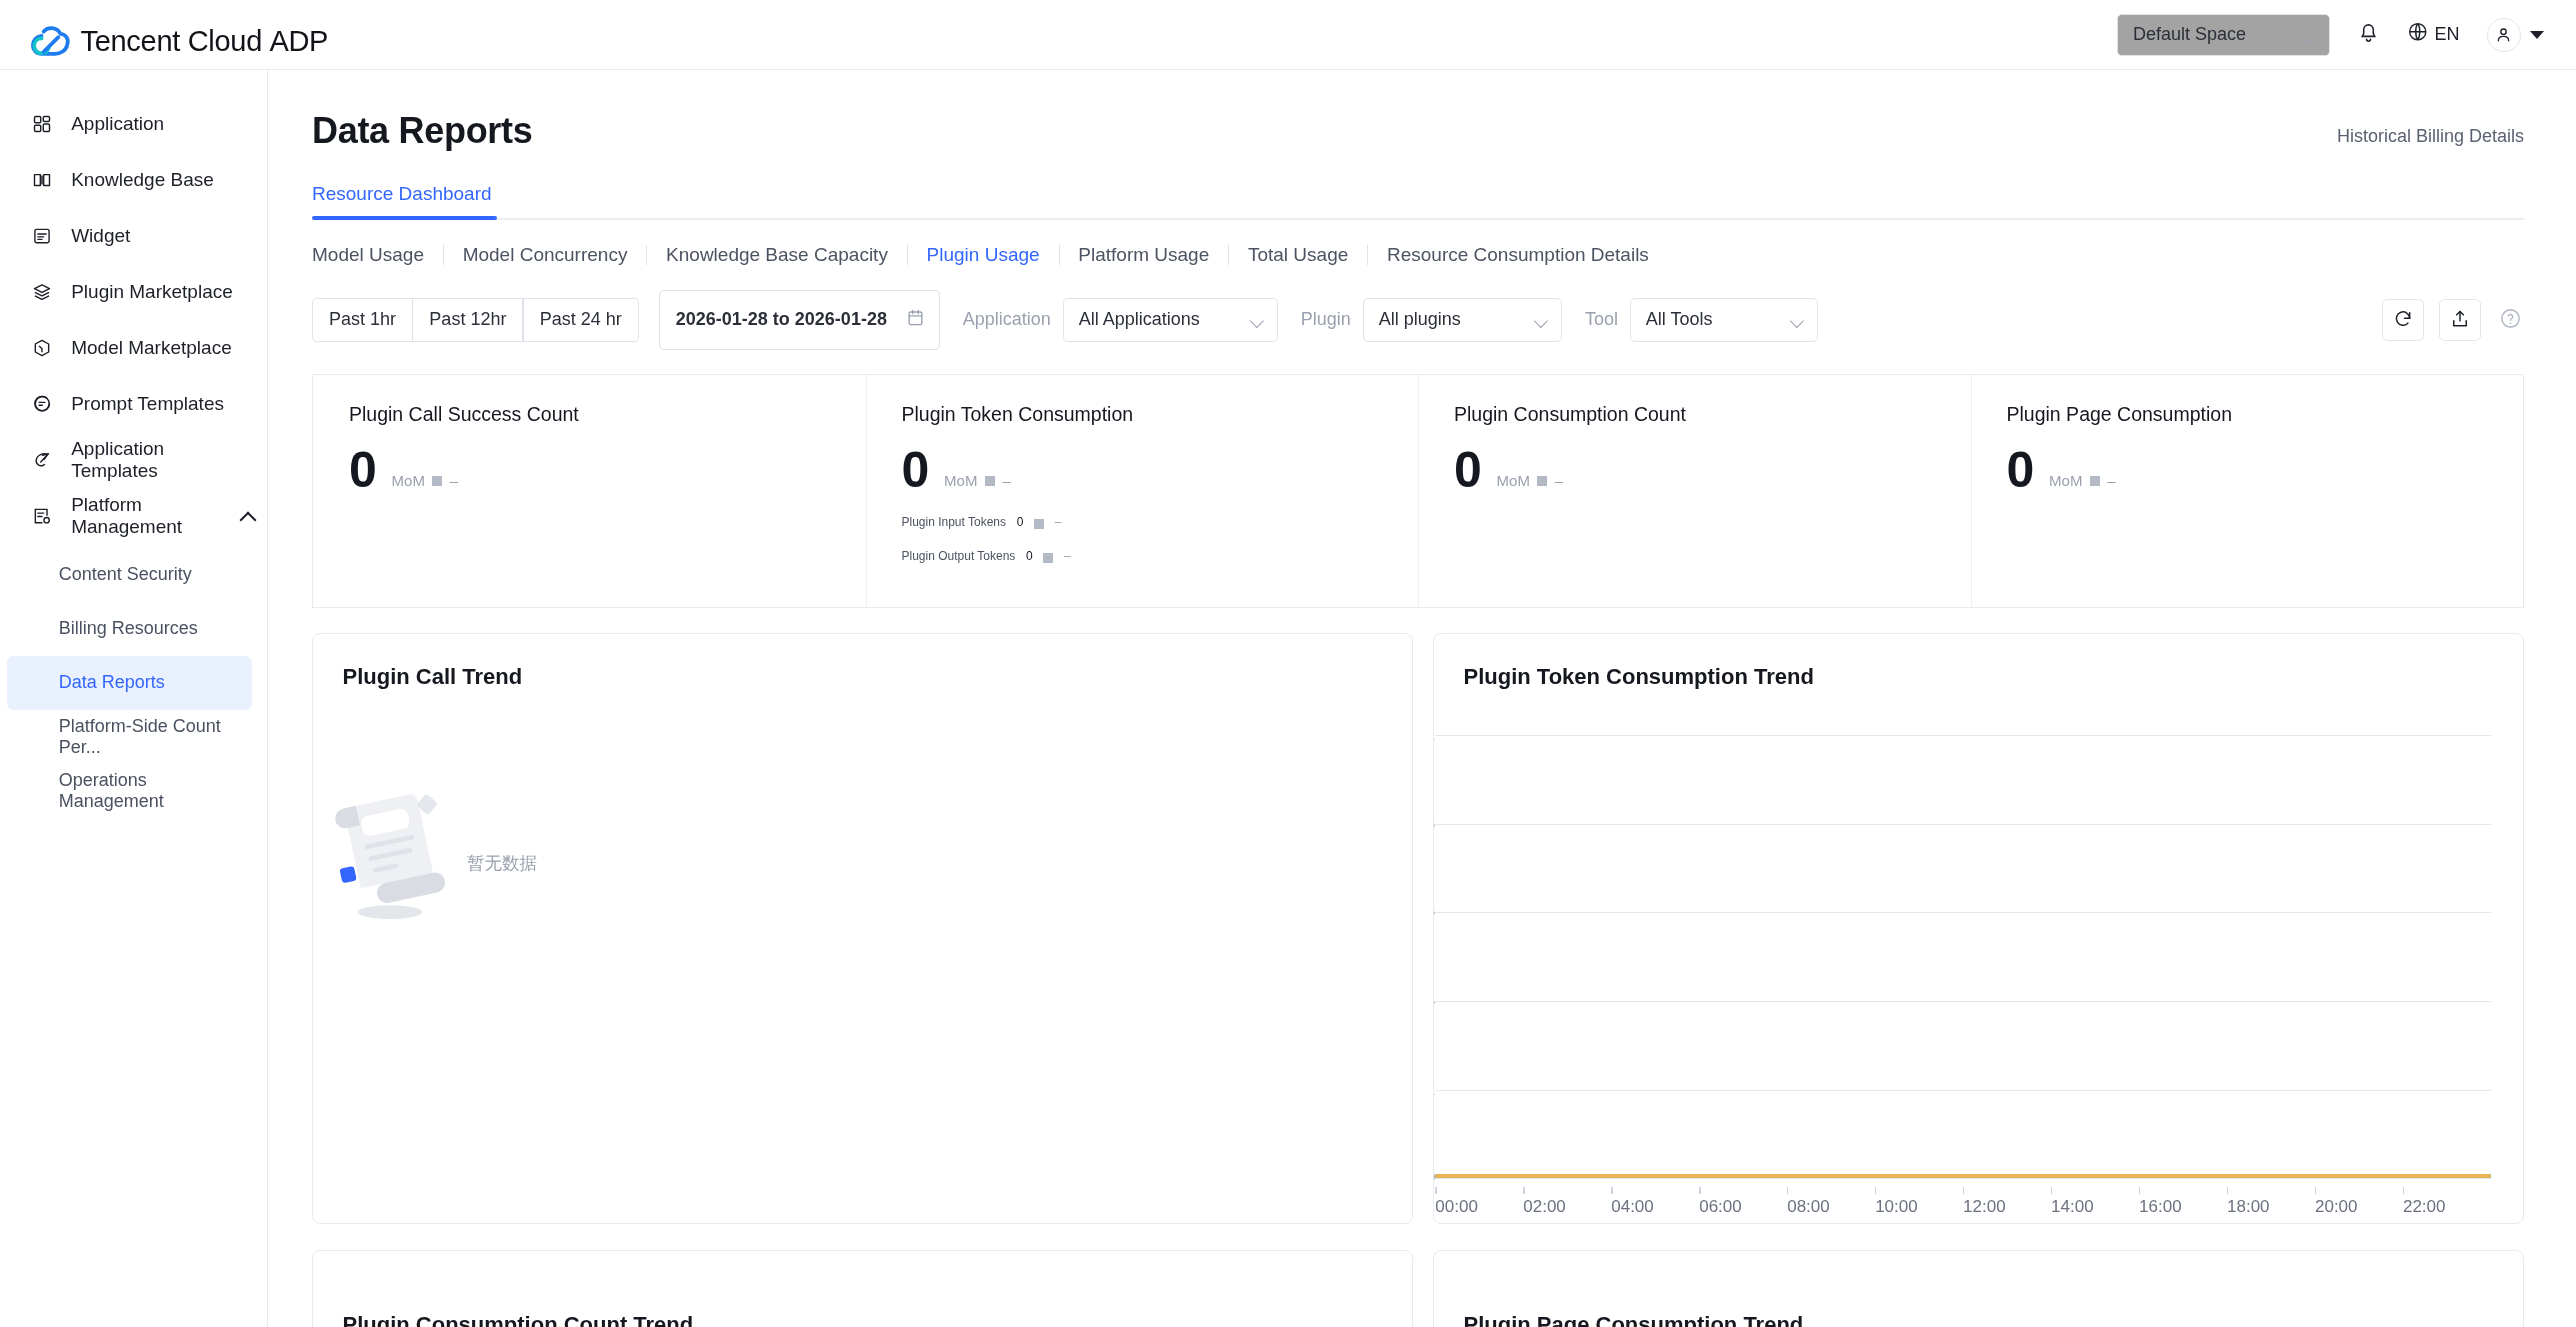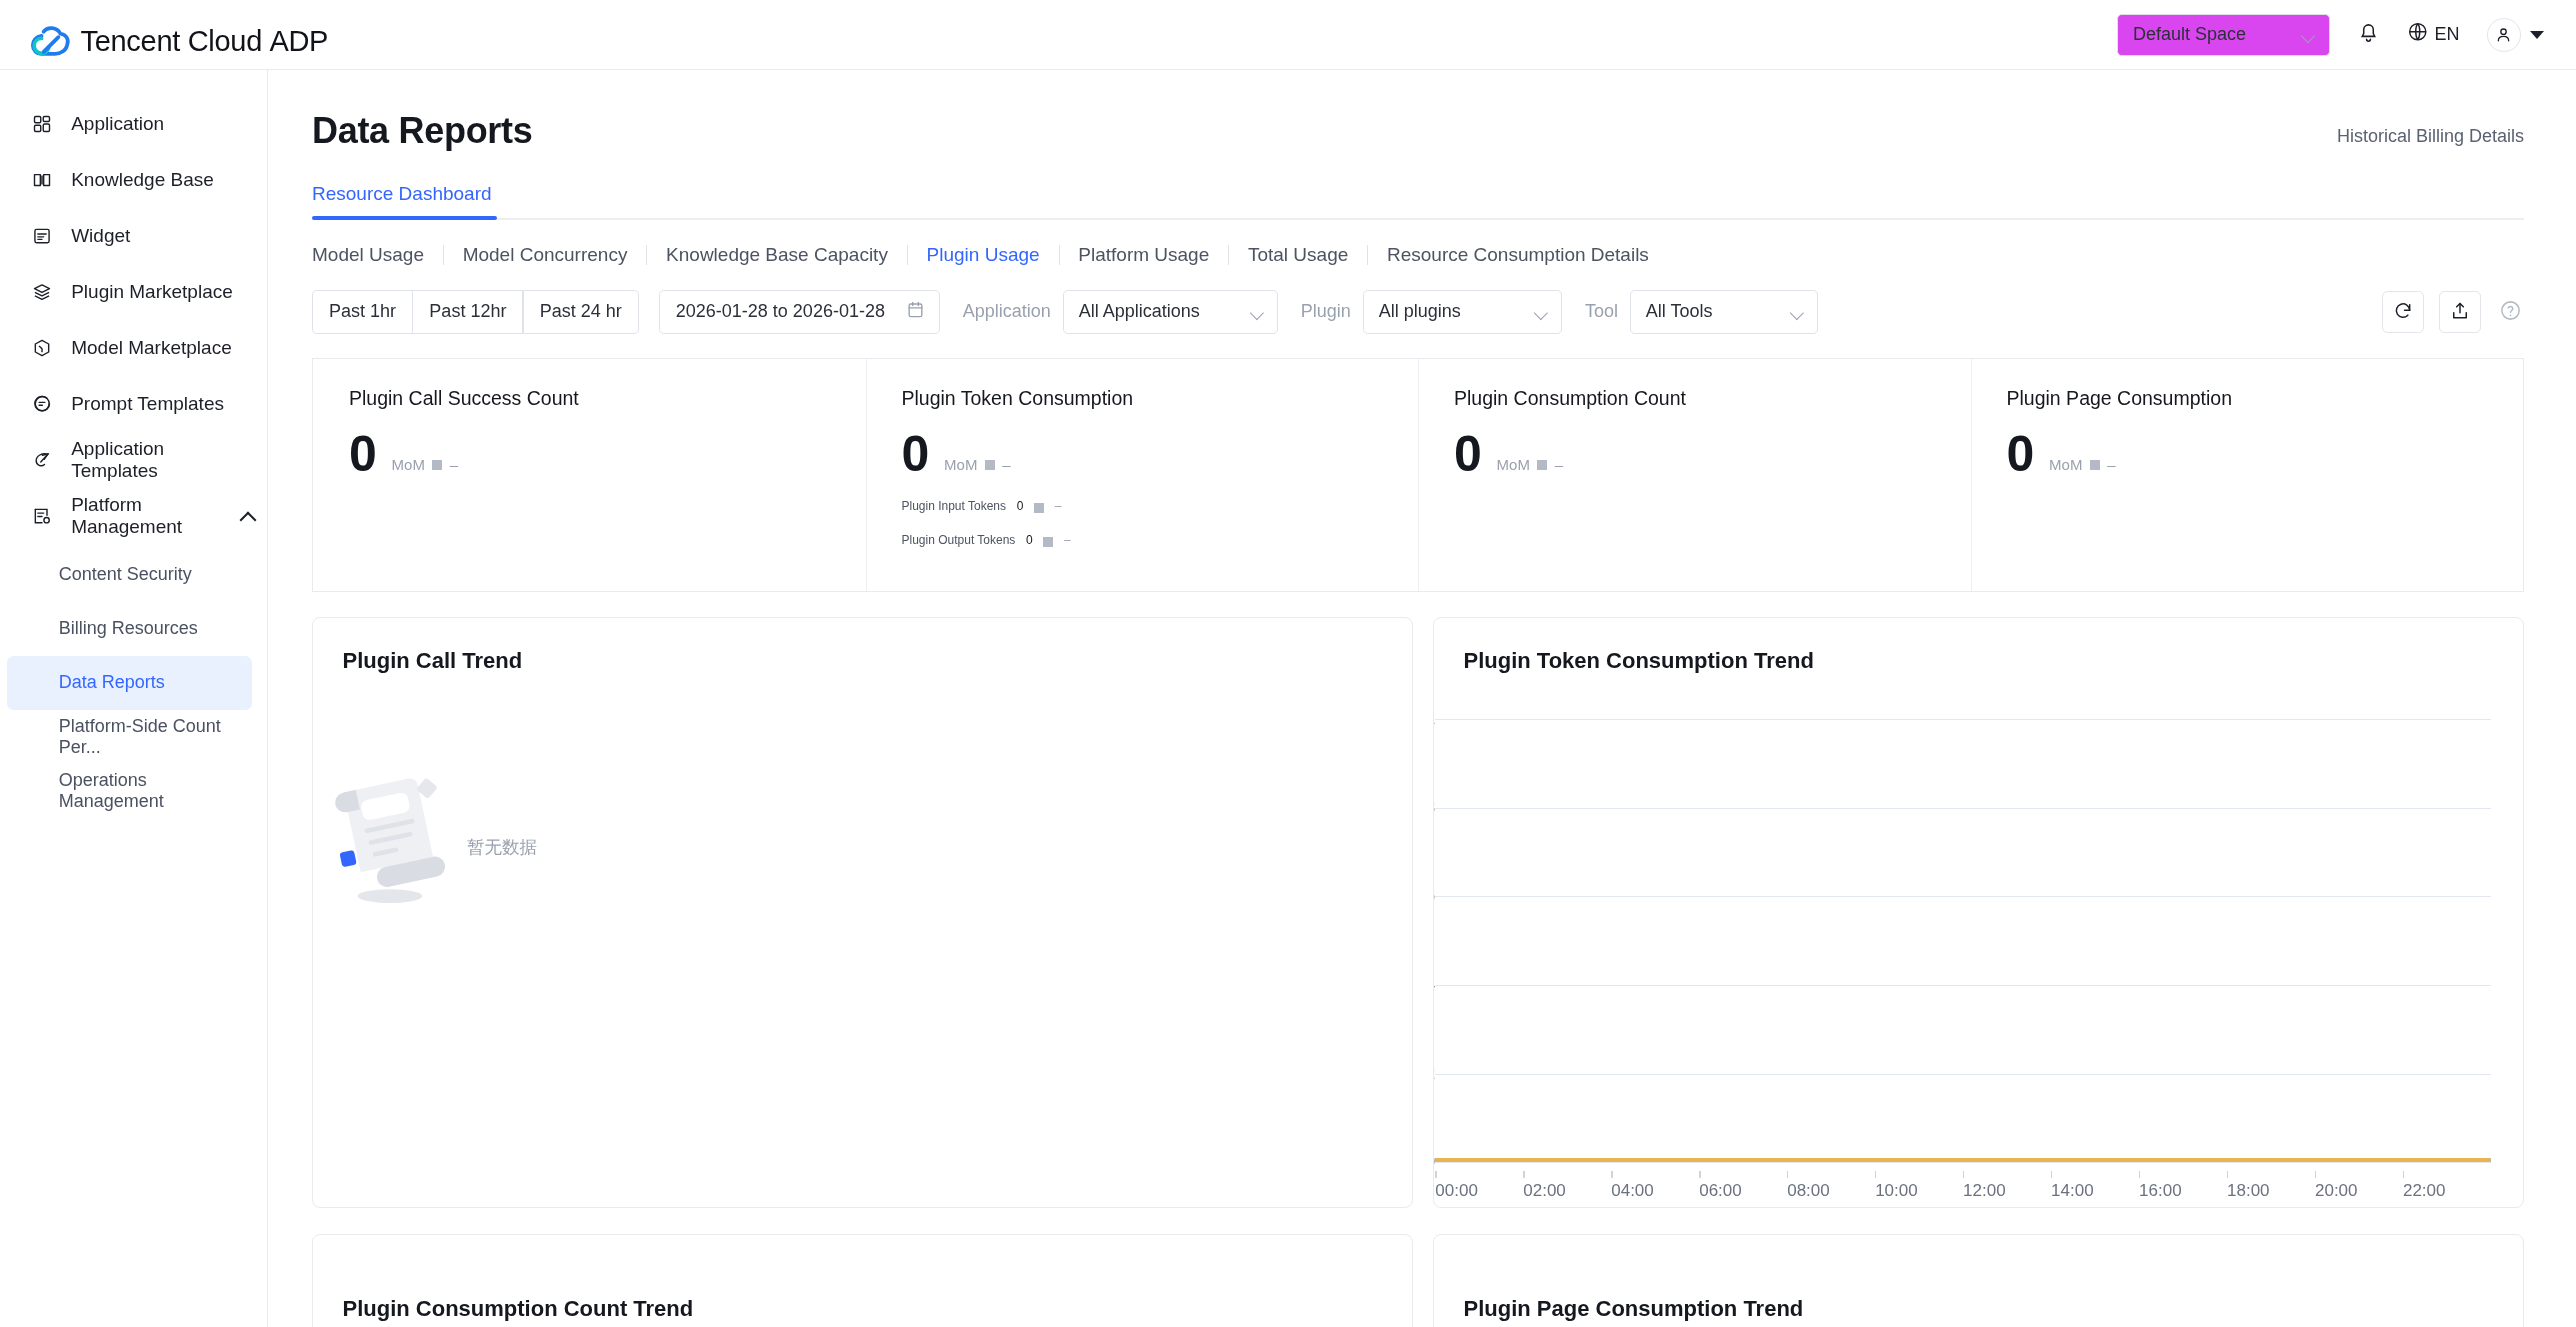--- a/index.html
+++ b/index.html
@@ -19,21 +19,21 @@
     padding: 0 32px 0 29.5px;
   }
   .brand { display: flex; align-items: flex-start; gap: 9px; margin-top: 15px; }
   .brand-logo { width: 42px; height: 35px; flex: 0 0 auto; }
   .brand-text { font-size: 29px; letter-spacing: -0.3px; color: #111319; }
   .brand-text .adp { margin-left: 7.4px; }
 
   .topbar-right { display: flex; align-items: center; gap: 27px; }
   .space-select {
     width: 213px; height: 42px; border: 0.7px solid #dfe2e8; border-radius: 4.7px;
-    background: #d946ef; display: flex; align-items: center; justify-content: space-between;
+    background: #a3a3a3; display: flex; align-items: center; justify-content: space-between;
     padding: 0 13.4px 0 14.8px; font-size: 18px; color: #2b2f38;
   }
   .caret-down { width: 13.4px; height: 8px; position: relative; }
   .caret-down::after {
     content: ""; position: absolute; left: 0.7px; top: 0;
     width: 8.7px; height: 8.7px; border-right: 1.7px solid #9aa1ae; border-bottom: 1.7px solid #9aa1ae;
     transform: rotate(45deg);
   }
   .icon-btn { display: flex; align-items: center; cursor: default; }
   .lang { display: flex; align-items: center; gap: 6px; font-size: 18px; color: #1d2028; }
@@ -105,24 +105,24 @@
   }
   .seg { display: flex; }
   .seg-btn {
     height: 44px; border: 0.7px solid #dfe2e8; background: #fff;
     display: flex; align-items: center; padding: 0 16px;
     font-size: 18px; color: #2b2f38; margin-left: -0.7px;
   }
   .seg-btn:first-child { border-radius: 4.7px 0 0 4.7px; margin-left: 0; }
   .seg-btn:last-child { border-radius: 0 4.7px 4.7px 0; }
   .daterange {
-    margin-left: 20px; height: 44px; min-width: 281px;
+    margin-left: 20px; height: 60px; min-width: 281px;
     border: 0.7px solid #dfe2e8; border-radius: 4.7px; background: #fff;
     display: flex; align-items: center; justify-content: space-between;
-    padding: 0 13.4px 0 16px; font-size: 18px; color: #2b2f38; 
+    padding: 0 13.4px 0 16px; font-size: 18px; color: #2b2f38;  font-weight: bold;
   }
   .filter-group { display: flex; align-items: center; margin-left: 23px; gap: 12px; }
   .filter-label { font-size: 18px; color: #9aa1ae; }
   .select {
     height: 44px; border: 0.7px solid #dfe2e8; border-radius: 4.7px; background: #fff;
     display: flex; align-items: center; justify-content: space-between;
     padding: 0 12px 0 14.8px; font-size: 18px; color: #2b2f38;
   }
   .select.w-app { width: 215px; }
   .select.w-plugin { width: 199px; }

